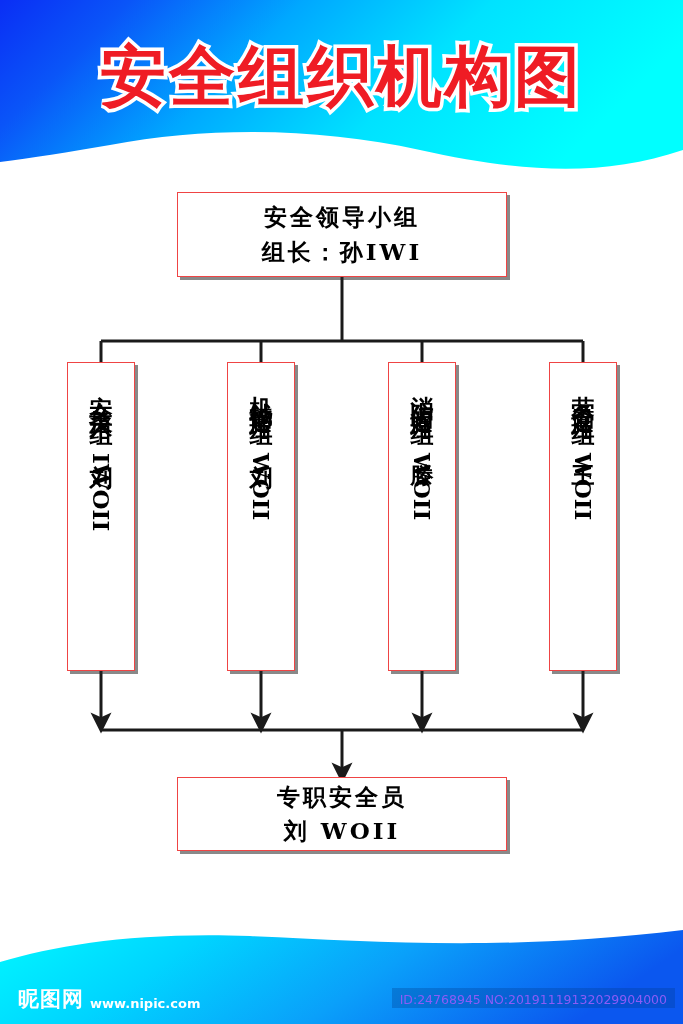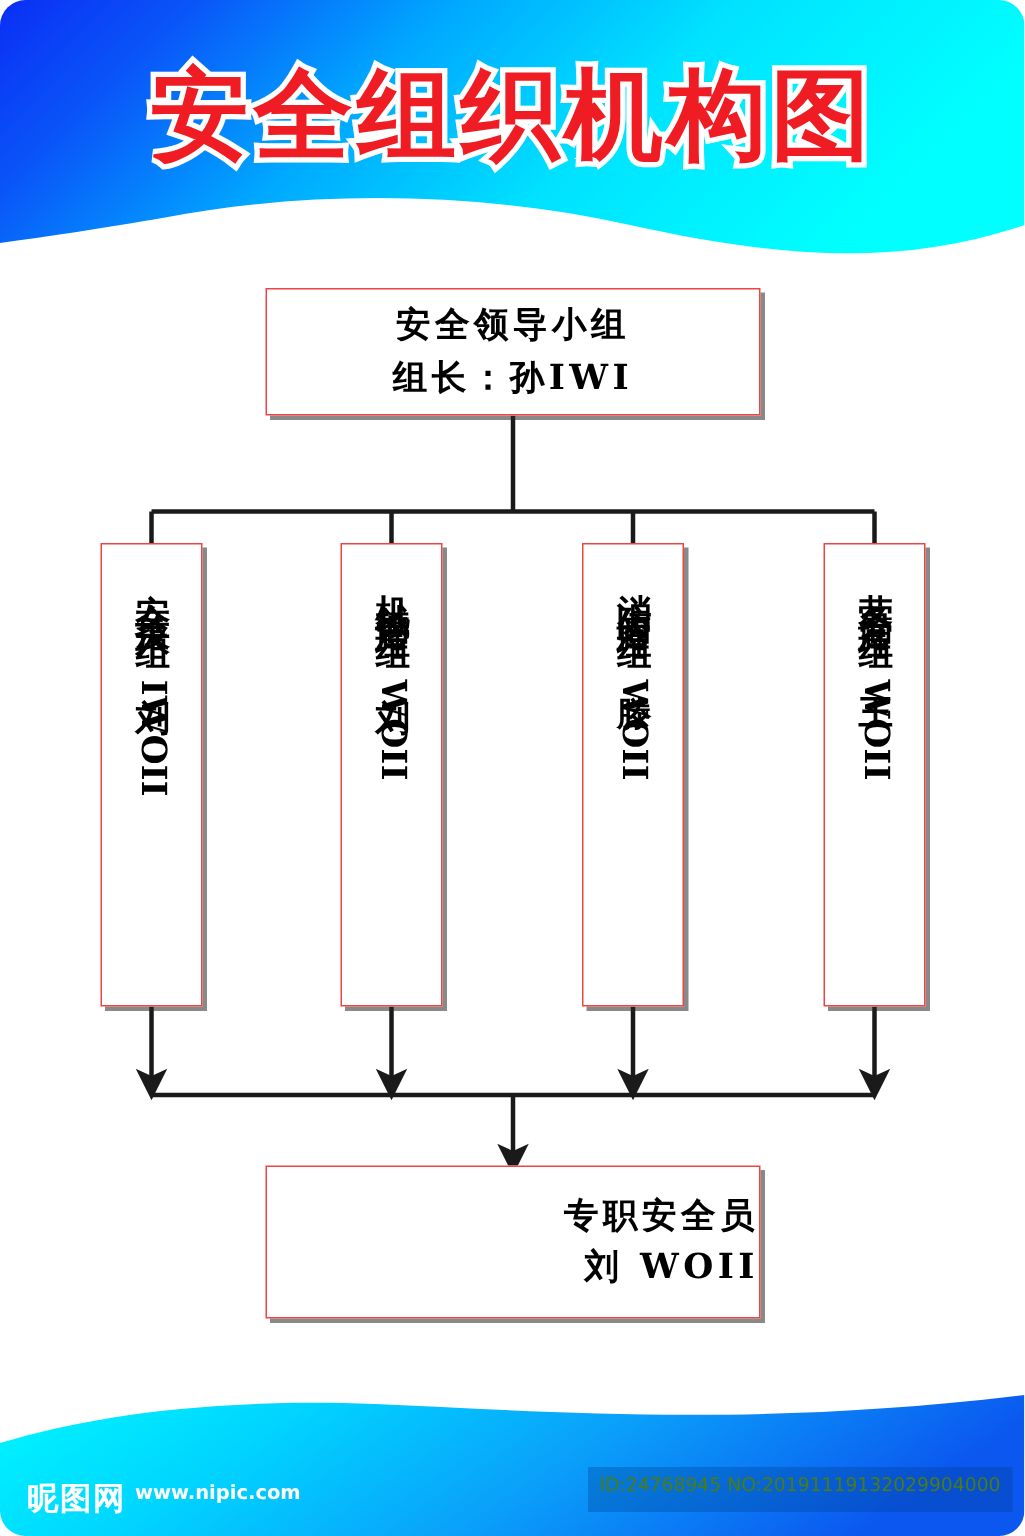--- a/index.html
+++ b/index.html
@@ -9,21 +9,20 @@
   }
   body {
     font-family: "DejaVu Sans", "Liberation Sans", sans-serif;
   }
   #poster {
     position: relative;
     width: 683px;
     height: 1024px;
     overflow: hidden;
     background: #ffffff;
-    border-radius: 17px;
   }
 
   
   .bg-svg {
     position: absolute;
     top: 0;
     left: 0;
     width: 683px;
     height: 1024px;
   }
@@ -114,21 +113,21 @@
     text-orientation: sideways;
     letter-spacing: 0px;
   }
 
   
   .footer-brand {
     position: absolute;
     left: 18px;
     bottom: 14px;
     display: flex;
-    align-items: flex-start;
+    align-items: flex-end;
     z-index: 7;
   }
   .brand-cn {
     font-family: "DejaVu Sans", "Liberation Sans", sans-serif;
     font-size: 21px;
     font-weight: bold;
     color: #ffffff;
     letter-spacing: 1px;
     line-height: 1;
   }
@@ -138,24 +137,24 @@
     font-weight: bold;
     color: #ffffff;
     margin-left: 6px;
     line-height: 1;
   }
   .footer-id {
     position: absolute;
     right: 8px;
     bottom: 16px;
     background: rgba(0, 60, 140, 0.30);
-    color: #4d7c0f;
+    color: #8b5cf6;
     font-family: "DejaVu Sans", "Liberation Sans", sans-serif;
     font-size: 12.5px;
-    padding: 4px 8px 11px 8px;
+    padding: 4px 8px 1px 8px;
     letter-spacing: 0px;
     white-space: nowrap;
     z-index: 7;
   }
 </style>
 </head>
 <body>
 
 <div id="poster">
 
@@ -241,21 +240,21 @@
         <span>消防管理组 滕</span><span class="lat">WOII</span>
       </div>
     </div>
 
     <div class="node node-v" style="left:549px; top:362px; width:68px; height:309px;">
       <div class="vtext">
         <span>劳务管理组 王</span><span class="lat">WOII</span>
       </div>
     </div>
 
-    <div class="node node-h" style="left:177px; top:777px; width:330px; height:102px;align-items:flex-end;">
+    <div class="node node-h" style="left:177px; top:777px; width:330px; height:74px;">
       <div class="line">专职安全员</div>
       <div class="line">刘  WOII</div>
     </div>
   </div>
 
   <div class="footer-brand">
     <span class="brand-cn">昵图网</span>
     <span class="brand-url">www.nipic.com</span>
   </div>
 

